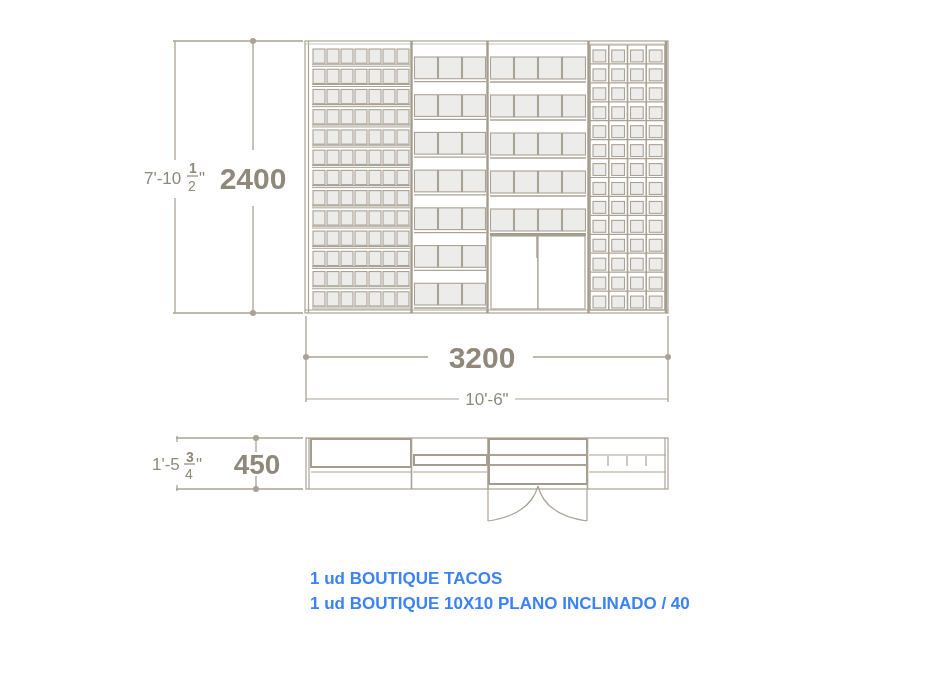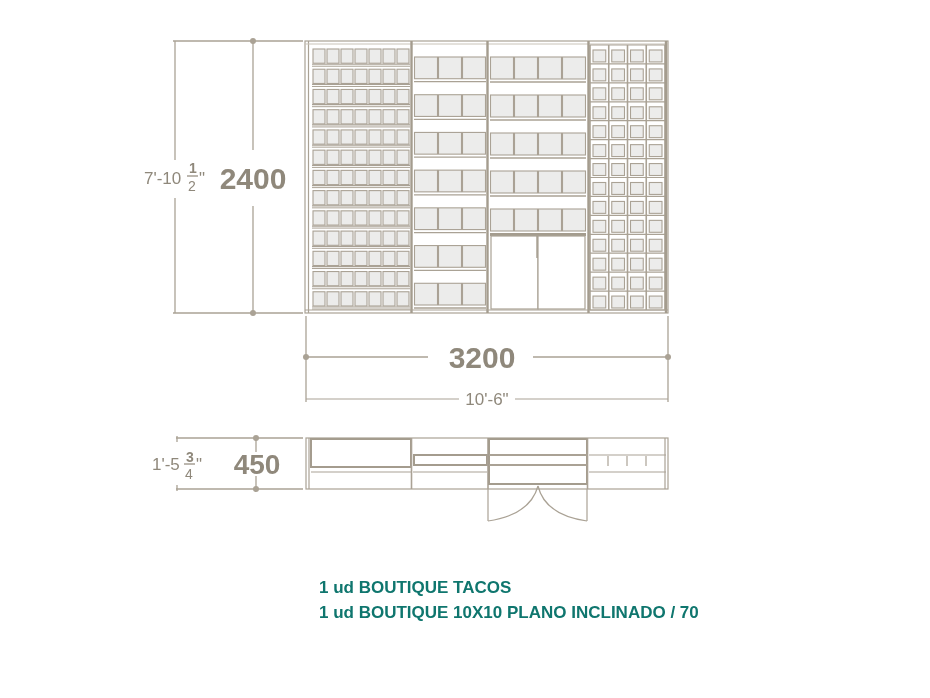--- a/index.html
+++ b/index.html
@@ -1,23 +1,23 @@
 <!DOCTYPE html>
 <html><head>
 <meta charset="utf-8">
 <style>
   html, body { margin: 0; padding: 0; background: #ffffff; }
   body { width: 930px; height: 698px; position: relative; overflow: hidden;
          font-family: "Liberation Sans", sans-serif; }
   #drawing { position: absolute; left: 0; top: 0; }
   .dimtext { font-family: "Liberation Sans", sans-serif; fill: #8f887b; font-weight: bold; }
   .dimsmall { font-family: "Liberation Sans", sans-serif; fill: #8f887b; }
-  .items { position: absolute; left: 309px; top: 566px; color: #0f766e;
+  .items { position: absolute; left: 309px; top: 566px; color: #3b82f6;
            font-family: "Liberation Sans", sans-serif; font-weight: bold; font-size: 17px;
-           line-height: 24.5px; margin: 10px; padding: 0; list-style: none; }
+           line-height: 24.5px; margin: 1px; padding: 0; list-style: none; }
   .items li { white-space: nowrap; }
 </style>
 </head>
 <body>
 
 <svg id="drawing" width="930" height="698" viewBox="0 0 930 698" xmlns="http://www.w3.org/2000/svg">
 
   <g stroke="#aaa295" stroke-width="1.3" fill="none">
     <line x1="173" y1="41" x2="303" y2="41"></line>
     <line x1="173" y1="313" x2="303" y2="313"></line>
@@ -374,14 +374,14 @@
       <line x1="488" y1="489" x2="488" y2="521"></line>
       <line x1="587" y1="489" x2="587" y2="521"></line>
       <path d="M488,521 Q530,515 538,486"></path>
       <path d="M587,521 Q545,515 538,486"></path>
     </g>
   </g>
 </svg>
 
 <ul class="items">
   <li>1 ud BOUTIQUE TACOS</li>
-  <li>1 ud BOUTIQUE 10X10 PLANO INCLINADO / 70</li>
+  <li>1 ud BOUTIQUE 10X10 PLANO INCLINADO / 40</li>
 </ul>
 
 </body></html>

